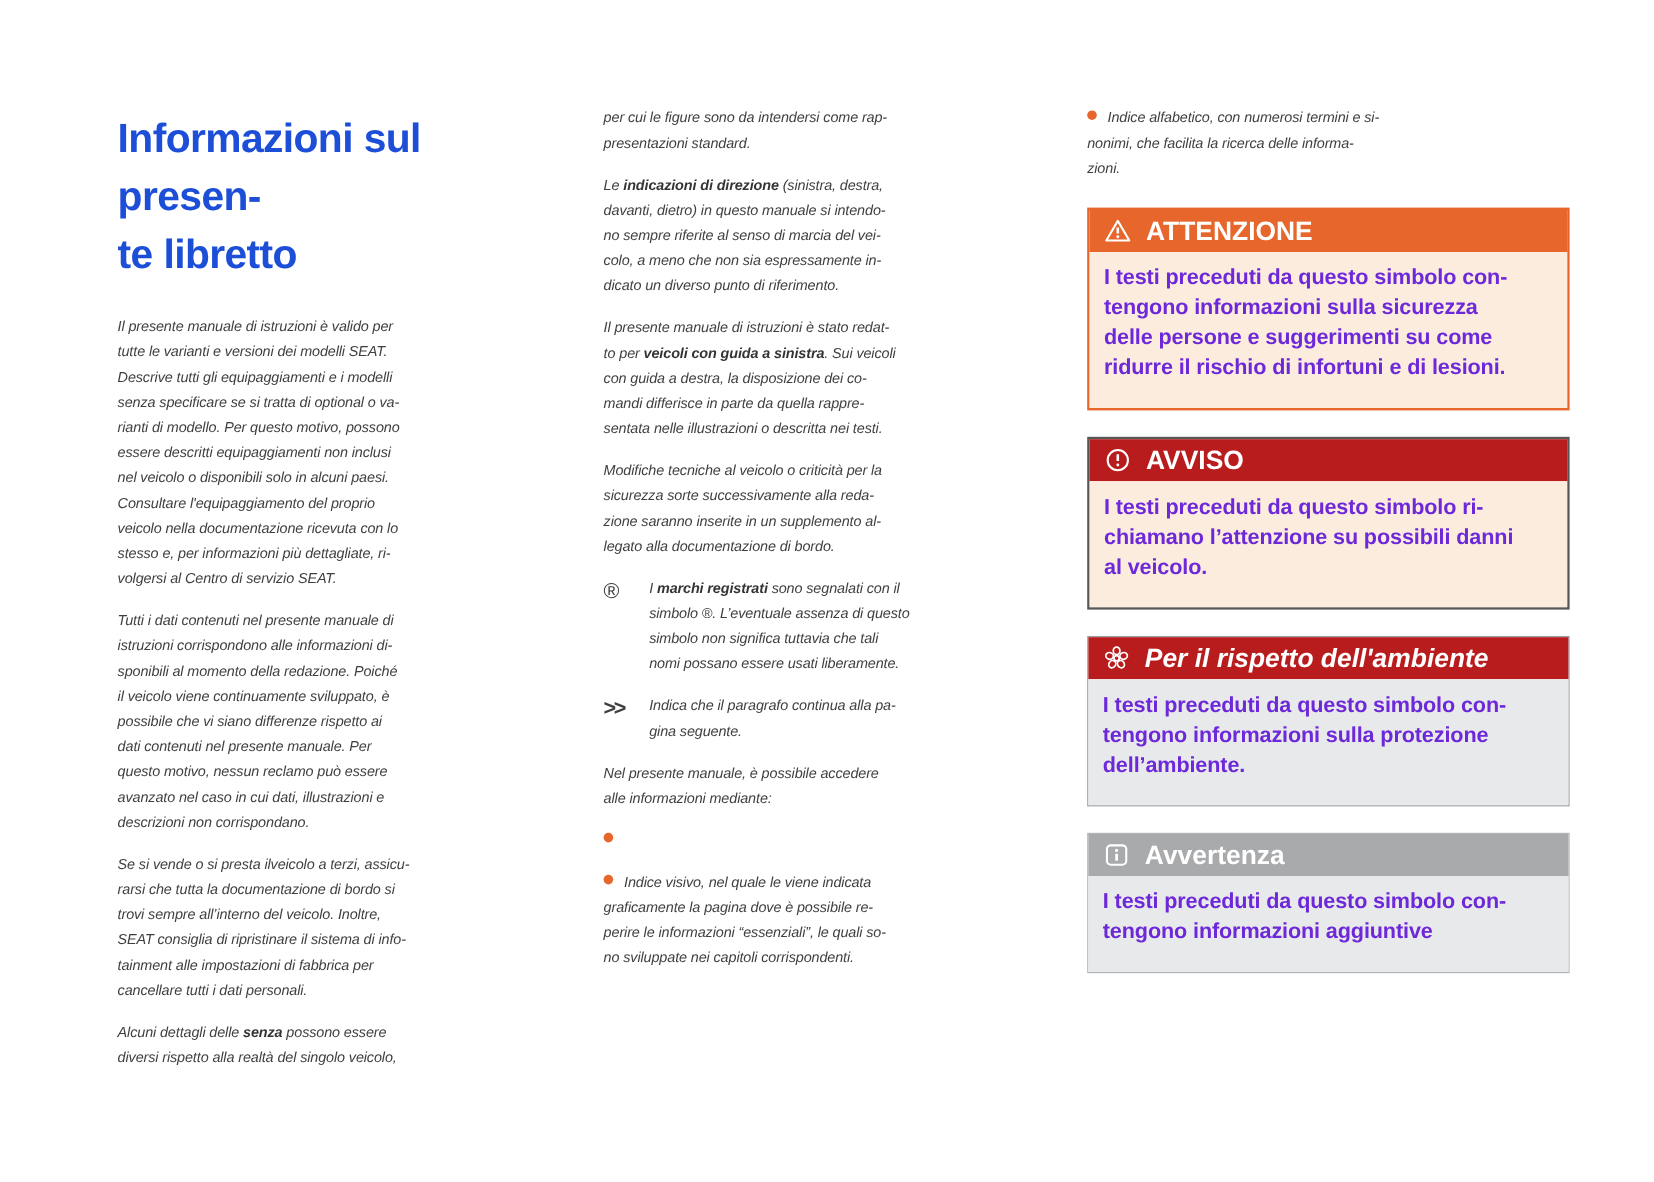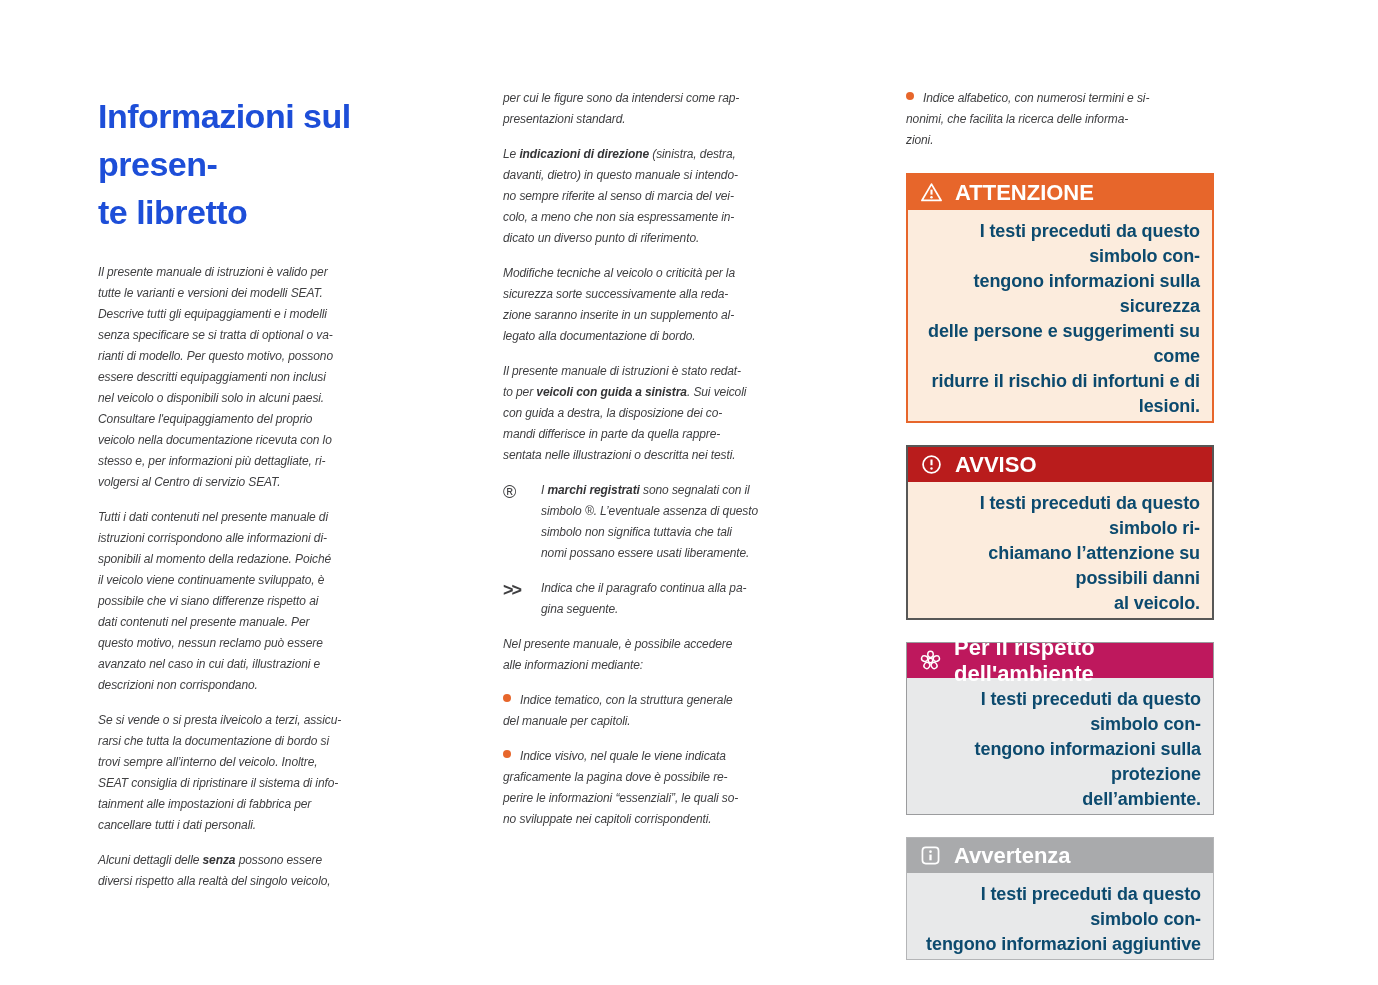--- a/index.html
+++ b/index.html
@@ -8,21 +8,21 @@
     width: 1378px;
     height: 985px;
     background: #ffffff;
     font-family: "Liberation Sans", sans-serif;
     color: #3f3f41;
     overflow: hidden;
   }
   .col { position: absolute; top: 88px; }
   .col-left  { left: 98px;  width: 380px; top: 92px; }
   .col-mid   { left: 503px; width: 382px; }
-  .col-right { left: 906px; width: 308px; }
+  .col-right { left: 906px; width: 402px; }
 
   h1.title {
     margin: 0 0 26px 0;
     font-size: 34px;
     line-height: 48px;
     font-weight: 700;
     color: #1d4ed8;
     letter-spacing: -0.5px;
     white-space: pre-line;
   }
@@ -60,38 +60,37 @@
     display: flex;
     align-items: center;
     height: 35px;
     padding: 0 12px;
     color: #ffffff;
     font-size: 22px;
     font-weight: 700;
   }
   .box-header .icon { display: inline-flex; margin-right: 12px; }
   .box-body {
-    padding: 9px 12px 2px 12px;
+    padding: 9px 12px 21px 12px;
     font-size: 18px;
     font-weight: 700;
     line-height: 25px;
-    color: #0c4a6e;
+    color: #6d28d9;
     white-space: pre-line;
     letter-spacing: -0.1px;
-    text-align: right;
   }
   .box-attenzione .box-header { background: #e7662b; }
   .box-attenzione { border: 2px solid #e7662b; }
   .box-attenzione .box-body { background: #fcecdd; }
 
   .box-avviso .box-header { background: #b91c1c; }
   .box-avviso { border: 2px solid #575756; }
   .box-avviso .box-body { background: #fcecdd; }
 
-  .box-ambiente .box-header { background: #be185d; }
+  .box-ambiente .box-header { background: #b91c1c; font-style: italic; }
   .box-ambiente { border: 1px solid #9b9c9e; }
   .box-ambiente .box-body { background: #e8e9ea; }
 
   .box-avvertenza .box-header { background: #a9aaac; }
   .box-avvertenza { border: 1px solid #b4b5b7; }
   .box-avvertenza .box-body { background: #e8e9ea; }
 </style>
 </head>
 <body>
 
@@ -131,49 +130,48 @@
   </section>
 
   <section class="col col-mid">
     <p class="body">per cui le figure sono da intendersi come rap-
 presentazioni standard.</p>
     <p class="body"><span>Le </span><strong>indicazioni di direzione</strong><span> (sinistra, destra,
 davanti, dietro) in questo manuale si intendo-
 no sempre riferite al senso di marcia del vei-
 colo, a meno che non sia espressamente in-
 dicato un diverso punto di riferimento.</span></p>
-    <p class="body">Modifiche tecniche al veicolo o criticità per la
-sicurezza sorte successivamente alla reda-
-zione saranno inserite in un supplemento al-
-legato alla documentazione di bordo.</p>
     <p class="body"><span>Il presente manuale di istruzioni è stato redat-
 to per </span><strong>veicoli con guida a sinistra</strong><span>. Sui veicoli
 con guida a destra, la disposizione dei co-
 mandi differisce in parte da quella rappre-
 sentata nelle illustrazioni o descritta nei testi.</span></p>
+    <p class="body">Modifiche tecniche al veicolo o criticità per la
+sicurezza sorte successivamente alla reda-
+zione saranno inserite in un supplemento al-
+legato alla documentazione di bordo.</p>
 
     <div class="hang">
       <span class="marker">®</span>
       <p class="hang-text"><span>I </span><strong>marchi registrati</strong><span> sono segnalati con il
 simbolo ®. L’eventuale assenza di questo
 simbolo non significa tuttavia che tali
 nomi possano essere usati liberamente.</span></p>
     </div>
 
     <div class="hang">
       <span class="marker chevrons">&gt;&gt;</span>
       <p class="hang-text">Indica che il paragrafo continua alla pa-
 gina seguente.</p>
     </div>
 
     <p class="body">Nel presente manuale, è possibile accedere
 alle informazioni mediante:</p>
 
-    <p class="body bullet"><span class="dot"></span><span>Indice tematico, con la struttura generale
-del manuale per capitoli.</span></p>
+    <p class="body bullet"><span class="dot"></span></p>
     <p class="body bullet"><span class="dot"></span><span>Indice visivo, nel quale le viene indicata
 graficamente la pagina dove è possibile re-
 perire le informazioni “essenziali”, le quali so-
 no sviluppate nei capitoli corrispondenti.</span></p>
   </section>
 
   <section class="col col-right">
     <p class="body bullet" style="margin-bottom:22px;"><span class="dot"></span><span>Indice alfabetico, con numerosi termini e si-
 nonimi, che facilita la ricerca delle informa-
 zioni.</span></p>

